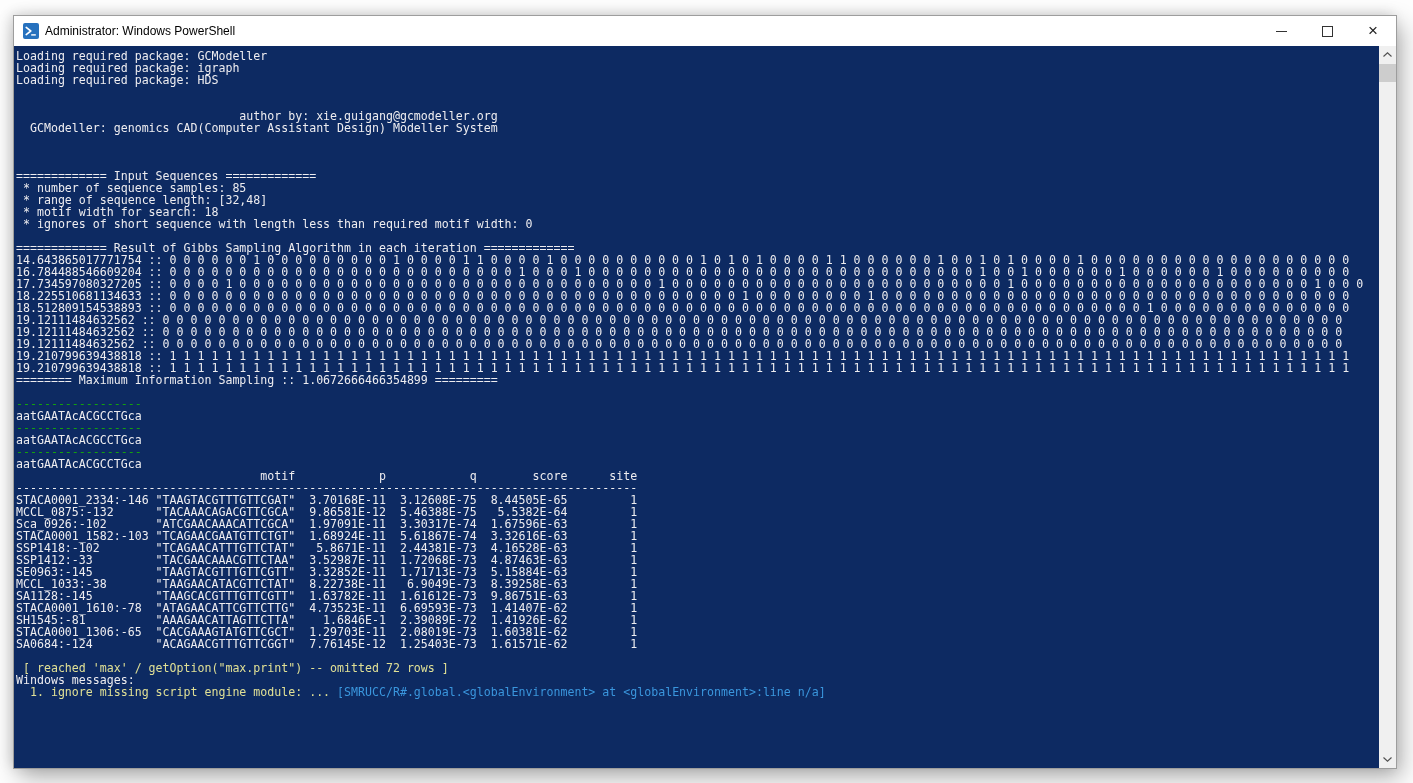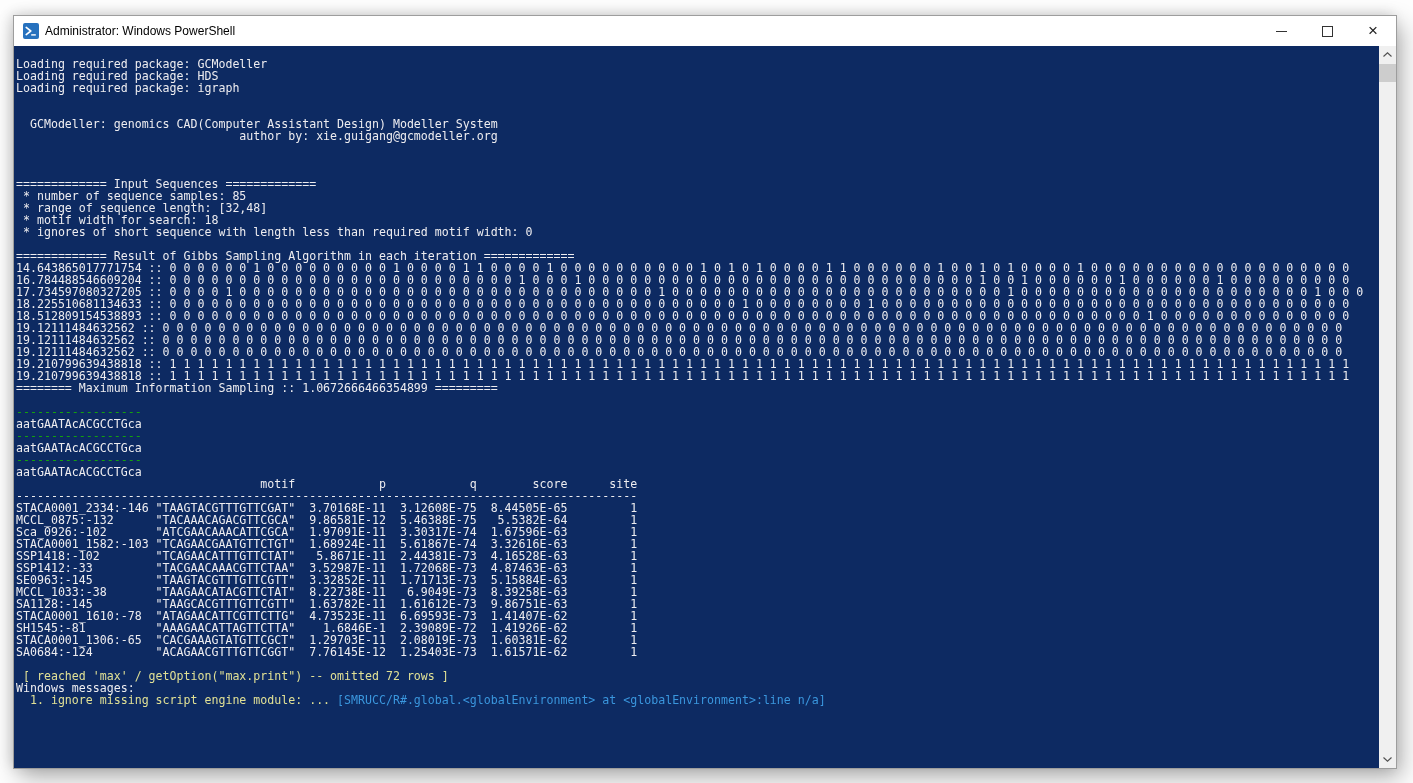--- a/index.html
+++ b/index.html
@@ -19,21 +19,21 @@
   .ps-icon{width:16px;height:16px;margin:0 6px 0 9px;flex:0 0 auto}
   .title-text{flex:1;white-space:nowrap;overflow:hidden}
   .caption-btns{display:flex;height:100%}
   .cap{width:46px;height:100%;display:flex;align-items:center;justify-content:center}
   .glyph-min{width:11px;height:1px;background:#333}
   .glyph-max{width:9px;height:9px;border:1px solid #333;background:transparent}
   .glyph-close{font-size:17px;font-weight:300;color:#222;line-height:1;margin-top:-2px}
   .console{
     position:absolute;left:0;top:30px;right:17px;bottom:0;overflow:hidden;
     background:var(--bg,#0d2a62);
-    padding:12px 0 0 2px;
+    padding:4px 0 0 2px;
     font-family:"DejaVu Sans Mono","Liberation Mono",monospace;
     font-size:11.6px;color:var(--fg,#eeedf0);
   }
   .line{height:12px;line-height:12px;white-space:pre}
   .c-fg{color:var(--fg,#eeedf0)}
   .c-green{color:var(--green,#13a10e)}
   .c-yellow{color:var(--yellow,#e0e095)}
   .c-blue{color:var(--blue,#3a96dd)}
   .scrollbar{
     position:absolute;top:30px;right:0;bottom:0;width:17px;
@@ -64,26 +64,26 @@
         <div class="glyph-max"></div>
       </div>
       <div class="cap">
         <span class="glyph-close">×</span>
       </div>
     </div>
   </div>
 
   <div class="console">
       <div class="line"><span class="c-fg">Loading required package: GCModeller</span></div>
+      <div class="line"><span class="c-fg">Loading required package: igraph</span></div>
       <div class="line"><span class="c-fg">Loading required package: HDS</span></div>
-      <div class="line"><span class="c-fg">Loading required package: igraph</span></div>
       <div class="line"><span class="c-fg"></span></div>
       <div class="line"><span class="c-fg"></span></div>
+      <div class="line"><span class="c-fg">                                author by: xie.guigang@gcmodeller.org</span></div>
       <div class="line"><span class="c-fg">  GCModeller: genomics CAD(Computer Assistant Design) Modeller System</span></div>
-      <div class="line"><span class="c-fg">                                author by: xie.guigang@gcmodeller.org</span></div>
       <div class="line"><span class="c-fg"></span></div>
       <div class="line"><span class="c-fg"></span></div>
       <div class="line"><span class="c-fg"></span></div>
       <div class="line"><span class="c-fg">============= Input Sequences =============</span></div>
       <div class="line"><span class="c-fg"> * number of sequence samples: 85</span></div>
       <div class="line"><span class="c-fg"> * range of sequence length: [32,48]</span></div>
       <div class="line"><span class="c-fg"> * motif width for search: 18</span></div>
       <div class="line"><span class="c-fg"> * ignores of short sequence with length less than required motif width: 0</span></div>
       <div class="line"><span class="c-fg"></span></div>
       <div class="line"><span class="c-fg">============= Result of Gibbs Sampling Algorithm in each iteration =============</span></div>

